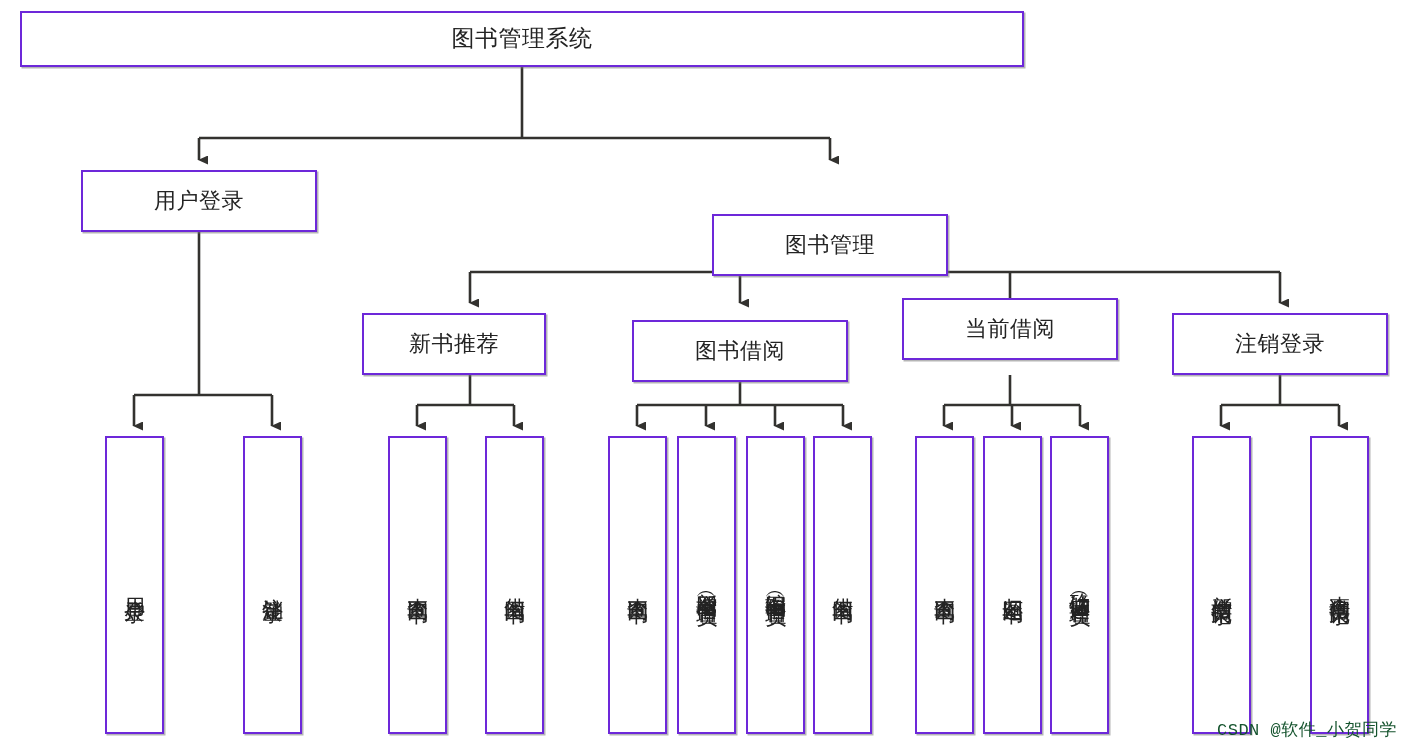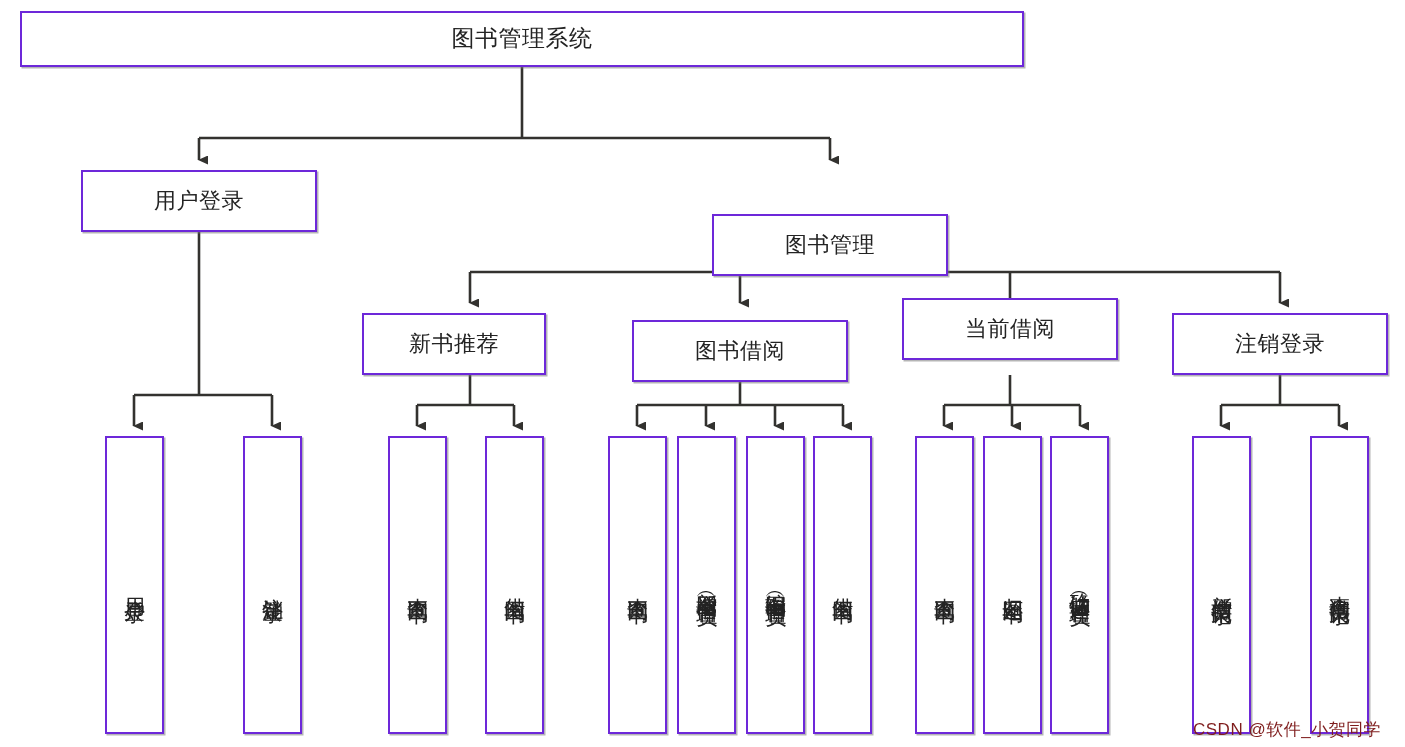--- a/index.html
+++ b/index.html
@@ -62,24 +62,25 @@
     text-orientation: upright;
     font-size: 21px;
     line-height: 1.25;
     letter-spacing: 2px;
     max-height: 100%;
     white-space: nowrap;
   }
   .watermark {
     position: absolute;
     font-size: 17px;
-    color: #7f1d1d;
+    color: #14532d;
     white-space: nowrap;
     letter-spacing: 0.5px;
-    font-family: Liberation Sans, sans-serif;
+    font-family: Liberation Mono, monospace;
+    margin-left: 24px;
   }
 </style>
 </head>
 <body>
 
 <div id="diagram" style="width: 1405px; height: 747px;">
 
   <svg id="edges" viewBox="0 0 1405 747" width="1405" height="747" aria-hidden="true">
     <defs>
       <marker id="arrowhead" markerWidth="9" markerHeight="10" refX="4.5" refY="9" orient="auto" markerUnits="userSpaceOnUse">

